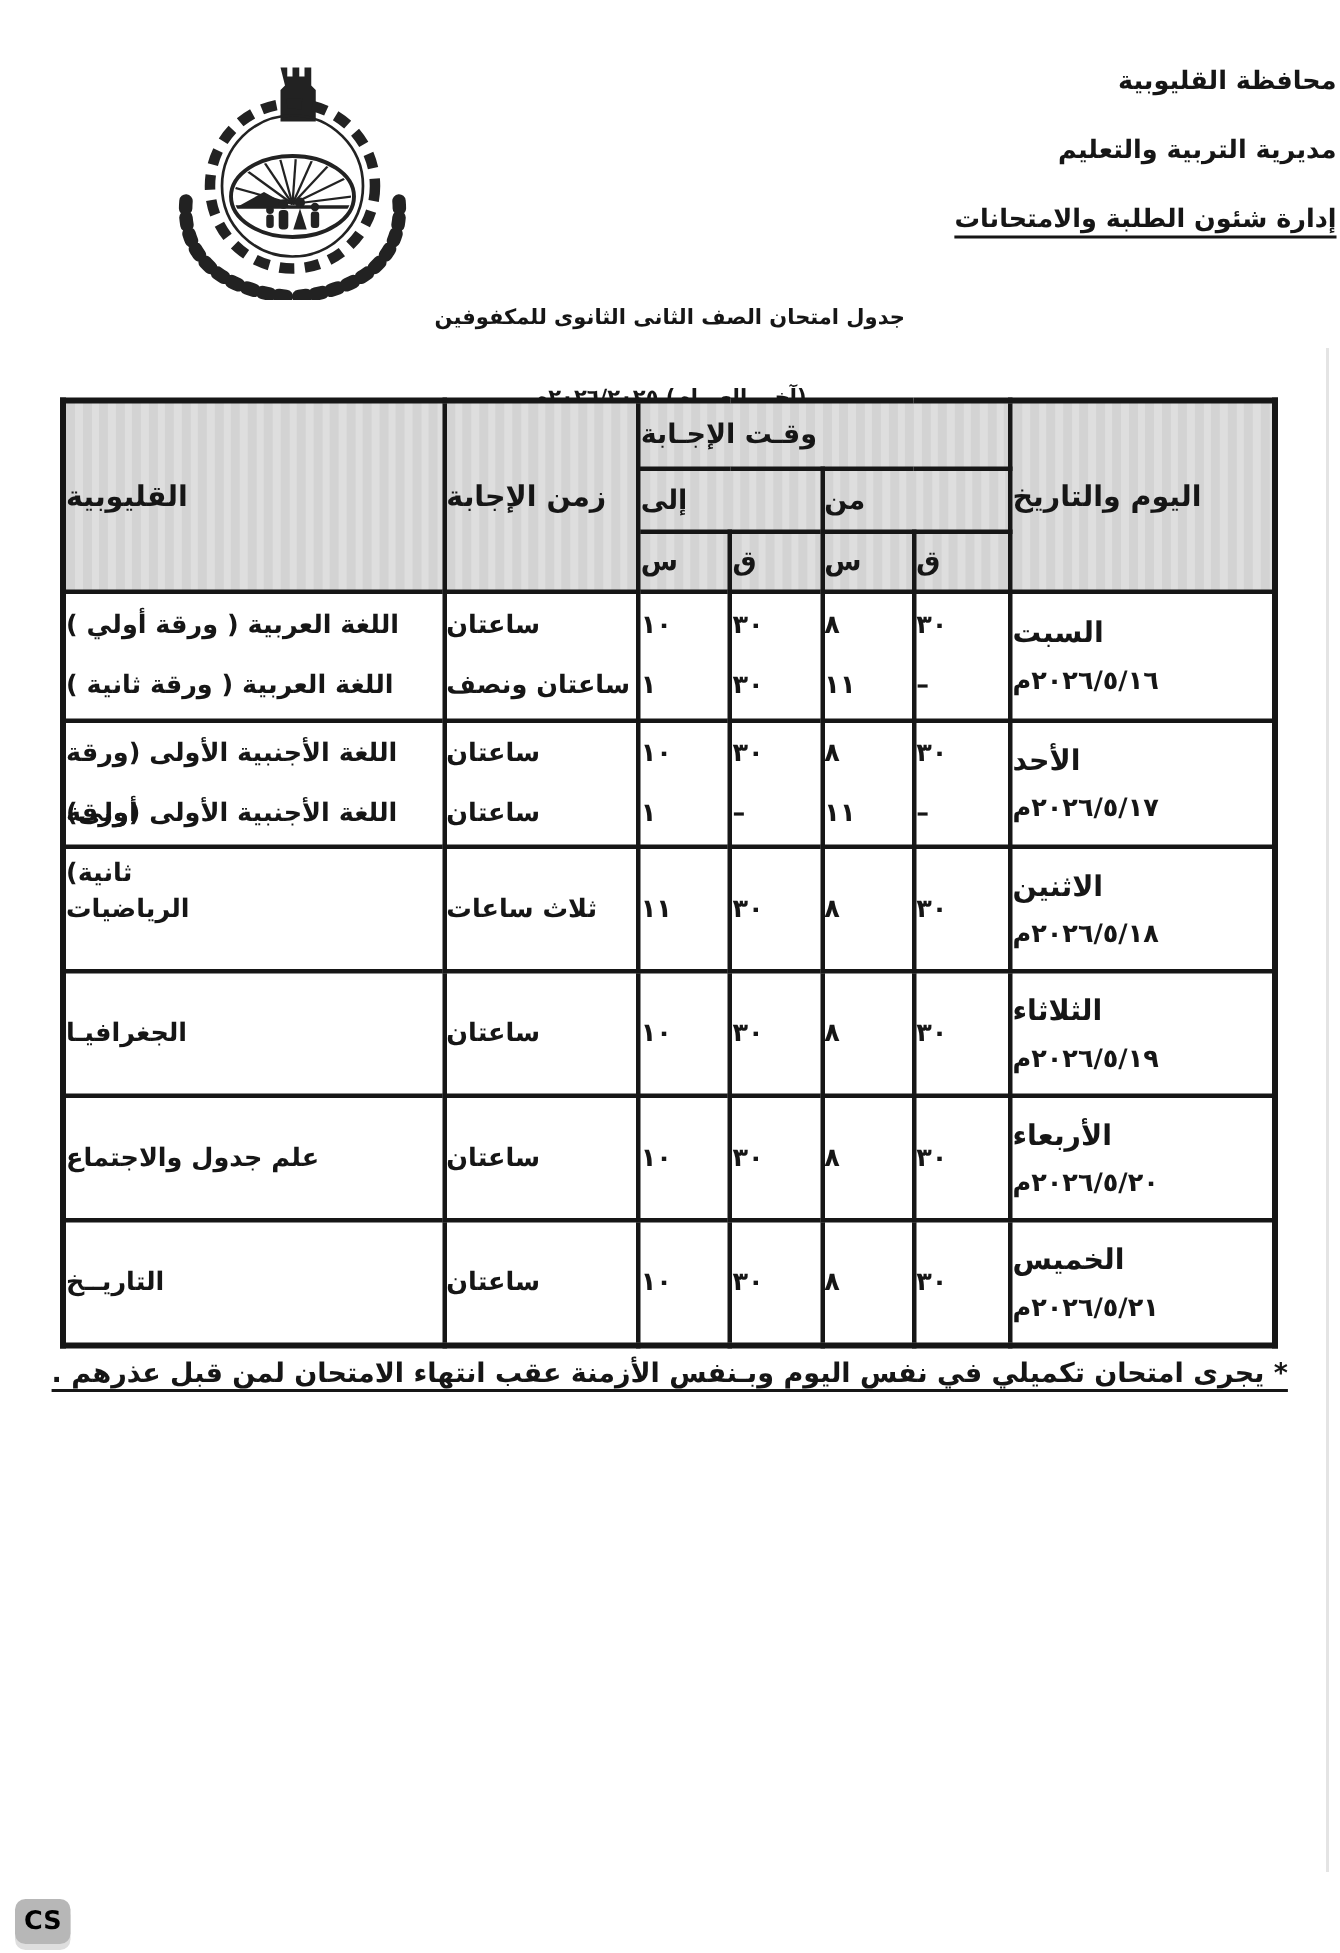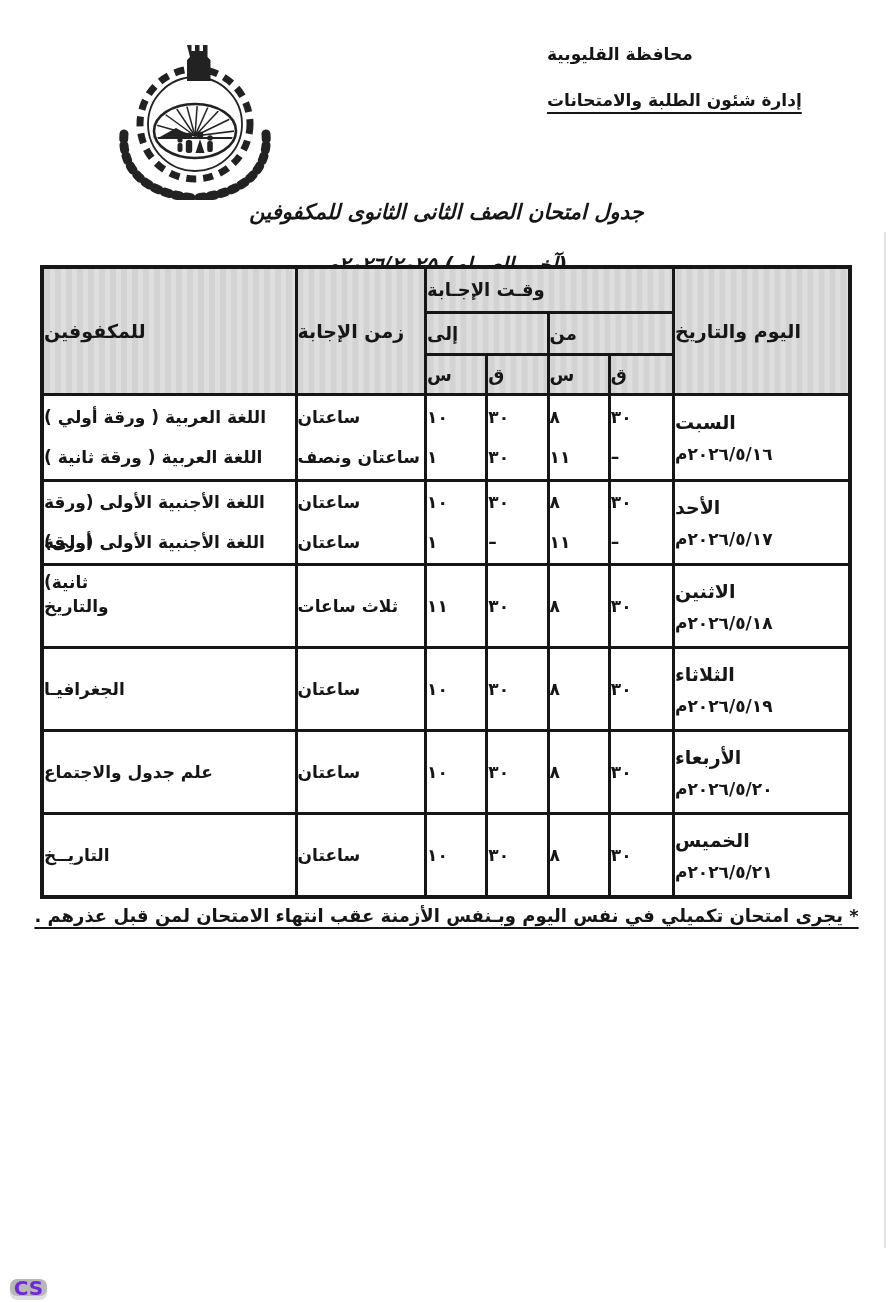--- a/index.html
+++ b/index.html
@@ -1,29 +1,29 @@
 <!DOCTYPE html>
 <html><head>
 <meta charset="utf-8">
 <style>
   html,body{margin:0;padding:0;}
   body{
     width:893px;height:1302px;position:relative;background:#ffffff;
     font-family:"DejaVu Sans",sans-serif;color:#161616;overflow:hidden;
   }
   
-  .org-block{position:absolute;top:44px;right:2px;width:344px;text-align:left;
+  .org-block{position:absolute;top:44px;right:2px;width:344px;text-align:right;
     font-weight:bold;font-size:17px;direction:rtl;}
   .org-line{margin-bottom:26px;}
   .org-line.underlined{text-decoration:underline;text-decoration-thickness:2px;text-underline-offset:6px;}
   
   .logo-wrap{position:absolute;top:38px;left:106px;width:178px;height:162px;}
   
   .doc-title{position:absolute;top:197px;left:0;width:100%;text-align:center;
-    font-weight:bold;font-size:21px;direction:rtl;line-height:30px;font-style:italic;}
+    font-weight:bold;font-size:14px;direction:rtl;line-height:30px;}
   .doc-title .t2{margin-top:23px;letter-spacing:.5px;}
   
   table.sched{position:absolute;top:265px;left:40px;width:812px;border-collapse:collapse;
     table-layout:fixed;direction:rtl;border:4px solid #161616;}
   .sched th,.sched td{border:3px solid #161616;padding:0;text-align:left;vertical-align:middle;
     font-weight:bold;color:#161616;}
   .sched thead th{
     background:repeating-linear-gradient(90deg,#d3d3d3 0 6px,#dedede 6px 11px);
     font-size:18px;}
   .sched thead th.big{font-size:19px;}
@@ -37,30 +37,31 @@
   td.subj-r{text-align:left;padding-right:9px;font-size:17px;}
   td.subj-c,td.dur-c{font-size:17px;margin-top:20px;}
   
   .footnote{position:absolute;top:905px;left:0;width:100%;text-align:center;direction:rtl;
     font-weight:bold;font-size:18px;text-decoration:underline;
     text-decoration-thickness:2.2px;text-underline-offset:5px;}
   
   .scan-edge{position:absolute;left:884px;top:232px;width:2px;height:1016px;background:#e4e4e4;}
   
   .cam-bar{position:absolute;left:10px;bottom:6px;display:flex;align-items:center;gap:11px;}
-  .cs-badge{width:37px;height:17px;background:#b7b7b7;border-radius:7px;color:#6d28d9;
-    font-weight:bold;font-size:20px;display:flex;align-items:center;justify-content:center;
+  .cs-badge{width:37px;height:30px;background:#b7b7b7;border-radius:7px;color:#000000;
+    font-weight:bold;font-size:17px;display:flex;align-items:center;justify-content:center;
     box-shadow:0 4px 0 #dedede;}
   .cam-text{color:#c4c4c4;font-size:19px;direction:rtl;}
 </style>
 </head>
 <body>
 
 <div class="org-block">
   <div class="org-line">محافظة القليوبية</div>
+  <div class="org-line">مديرية التربية والتعليم</div>
   <div class="org-line underlined">إدارة شئون الطلبة والامتحانات</div>
 </div>
 
 <div class="logo-wrap">
   <svg width="178" height="162" viewBox="0 0 178 162">
     <g fill="none" stroke="#222222">
 
       <path d="M81 7 h4.5 v6 h3.5 v-6 h4.5 v6 h3.5 v-6 h4.5 v12 l3 3 v21 h-23.5 v-21 l3-3 z" fill="#222222" stroke="none"></path>
 
       <circle cx="89" cy="86" r="55" stroke-width="7" stroke-dasharray="10 7"></circle>
@@ -117,21 +118,21 @@
     <col style="width:60px">
       <col style="width:60px">
       <col style="width:127px">
     <col style="width:249px">
   </colgroup>
   <thead>
     <tr class="h1">
       <th rowspan="3" class="big">اليوم والتاريخ</th>
       <th colspan="4">وقـت الإجـابة</th>
       <th rowspan="3" class="big">زمن الإجابة</th>
-      <th rowspan="3" class="big">للمكفوفين</th>
+      <th rowspan="3" class="big">القليوبية</th>
     </tr>
     <tr class="h2">
       <th colspan="2">من</th>
       <th colspan="2">إلى</th>
     </tr>
     <tr class="h3">
       <th>ق</th>
       <th>س</th>
       <th>ق</th>
       <th>س</th>
@@ -204,21 +205,21 @@
     <tr class="r2">
       <td>
         <div class="day-name">الاثنين</div>
         <div class="day-date">٢٠٢٦/٥/١٨م</div>
       </td>
       <td class="num"><span>٣٠</span></td>
       <td class="num"><span>٨</span></td>
       <td class="num"><span>٣٠</span></td>
       <td class="num"><span>١١</span></td>
       <td class="dur-c"><span>ثلاث ساعات</span></td>
-      <td class="subj-c"><span>والتاريخ</span></td>
+      <td class="subj-c"><span>الرياضيات</span></td>
     </tr>
 
     <tr class="r3">
       <td>
         <div class="day-name">الثلاثاء</div>
         <div class="day-date">٢٠٢٦/٥/١٩م</div>
       </td>
       <td class="num"><span>٣٠</span></td>
       <td class="num"><span>٨</span></td>
       <td class="num"><span>٣٠</span></td>

